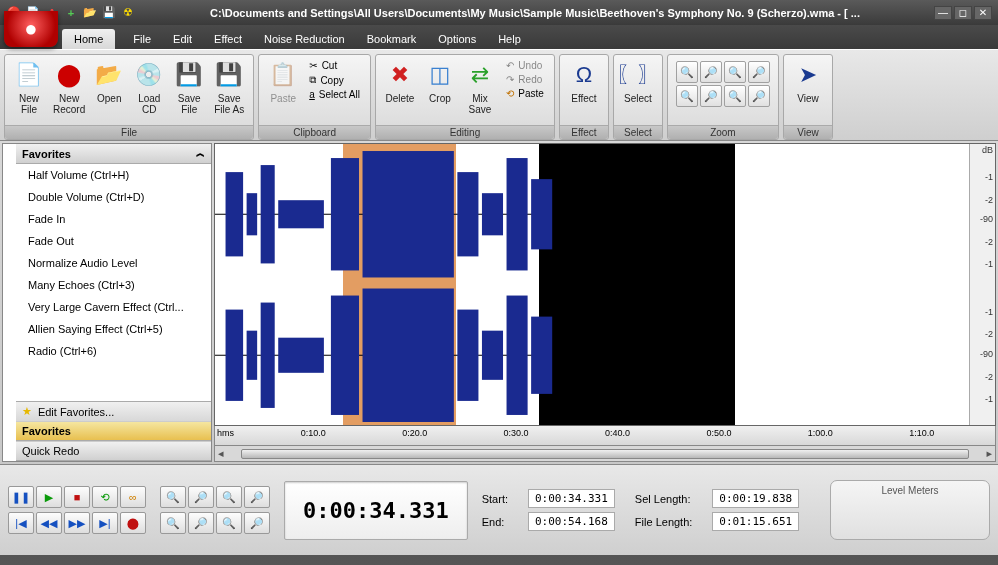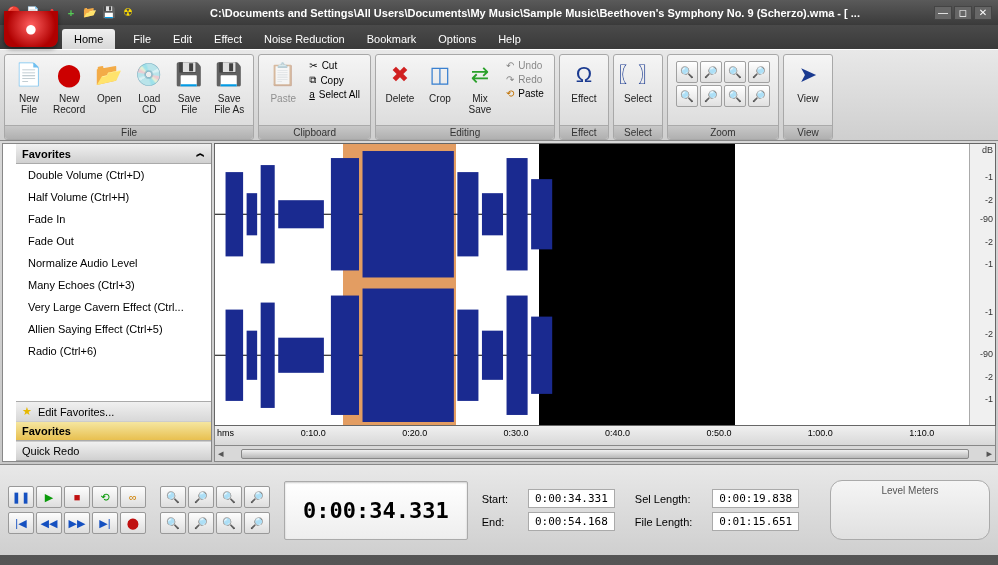--- a/index.html
+++ b/index.html
@@ -66,21 +66,21 @@
 .btn-row { display: flex; gap: 2px; }
 .mini-btn { width: 26px; height: 22px; border: 1px solid #999; background: linear-gradient(#fdfdfd,#dedede); display: flex; align-items: center; justify-content: center; cursor: pointer; border-radius: 2px; }
 .mini-btn.blue { color: #1550c0; }
 .mini-btn.green { color: #0a9a0a; }
 .mini-btn.red { color: #c01010; }
 .mini-btn.orange { color: #d08000; }
 .timecode { font-family: monospace; font-size: 22px; font-weight: bold; border: 1px solid #aaa; background: linear-gradient(#fff,#eee); padding: 16px 18px; border-radius: 2px; box-shadow: inset 0 1px 2px rgba(0,0,0,.2); }
 .info-grid { display: grid; grid-template-columns: auto auto auto auto; gap: 4px 20px; align-items: center; font-size: 11px; }
 .info-val { border: 1px solid #aaa; background: #fff; padding: 2px 6px; min-width: 78px; font-family: monospace; }
 .bottom .spacer { flex: 1; }
-.meters { border: 1px solid #aaa; background: linear-gradient(#f5f5f5,#e0e0e0); width: 160px; height: 60px; display:flex; align-items:flex-start; justify-content:center; padding-top:4px; font-size: 10px; color:#555; border-radius:12px;}
+.meters { border: 1px solid #aaa; background: linear-gradient(#f5f5f5,#e0e0e0); width: 160px; height: 60px; display:flex; align-items:flex-start; justify-content:center; padding-top:4px; font-size: 10px; color:#555; border-radius:7px;}
 </style>
 </head>
 <body>
 
 <div class="titlebar">
   <div class="tb-icons">
     <span class="tb-ico">🔴</span>
     <span class="tb-ico" style="color:#9df">📄</span>
     <span class="tb-ico" style="color:#e44;font-weight:bold">A</span>
     <span class="tb-ico" style="color:#5c5;font-weight:bold">+</span>
@@ -254,22 +254,22 @@
 </div>
 
 <div class="main">
 
   <div class="sidebar">
     <div class="side-head">
       <span>Favorites</span>
       <span style="font-size:9px">︽</span>
     </div>
     <div class="side-list">
+      <div class="side-item">Half Volume (Ctrl+H)</div>
       <div class="side-item">Double Volume (Ctrl+D)</div>
-      <div class="side-item">Half Volume (Ctrl+H)</div>
       <div class="side-item">Fade In</div>
       <div class="side-item">Fade Out</div>
       <div class="side-item">Normalize Audio Level</div>
       <div class="side-item">Many Echoes (Ctrl+3)</div>
       <div class="side-item">Very Large Cavern Effect (Ctrl...</div>
       <div class="side-item">Allien Saying Effect (Ctrl+5)</div>
       <div class="side-item">Radio (Ctrl+6)</div>
     </div>
     <div class="side-edit">
       <span style="color:#e6b800">★</span>

